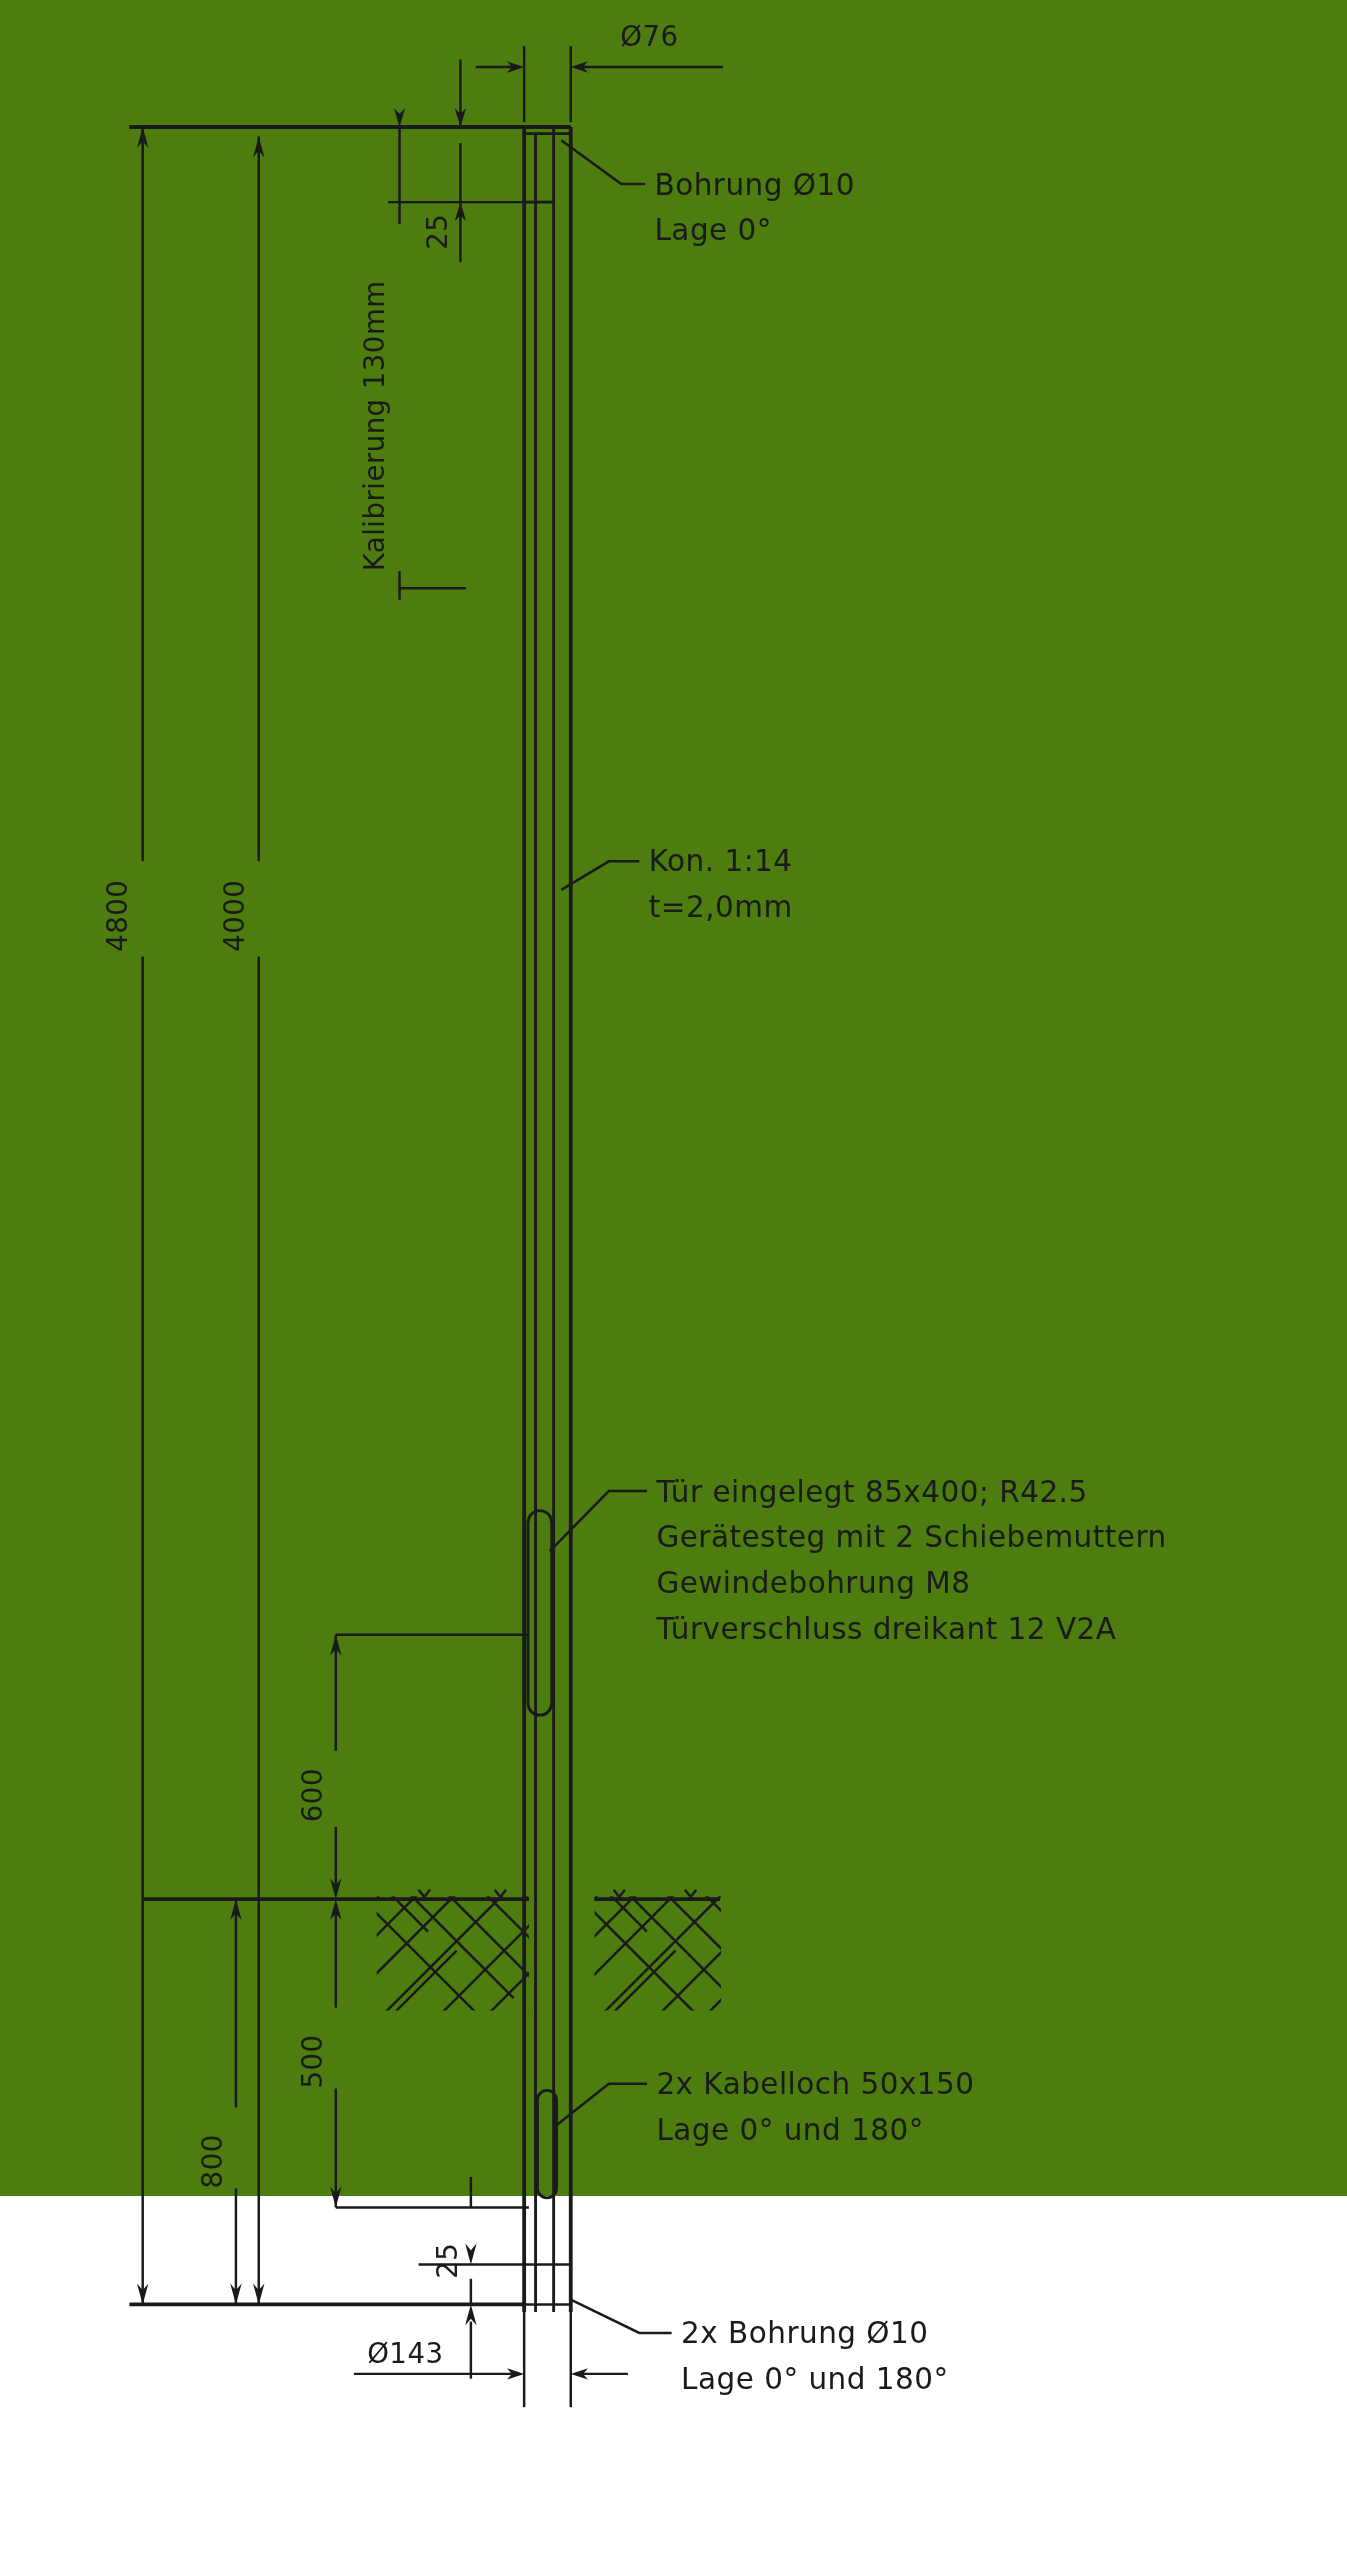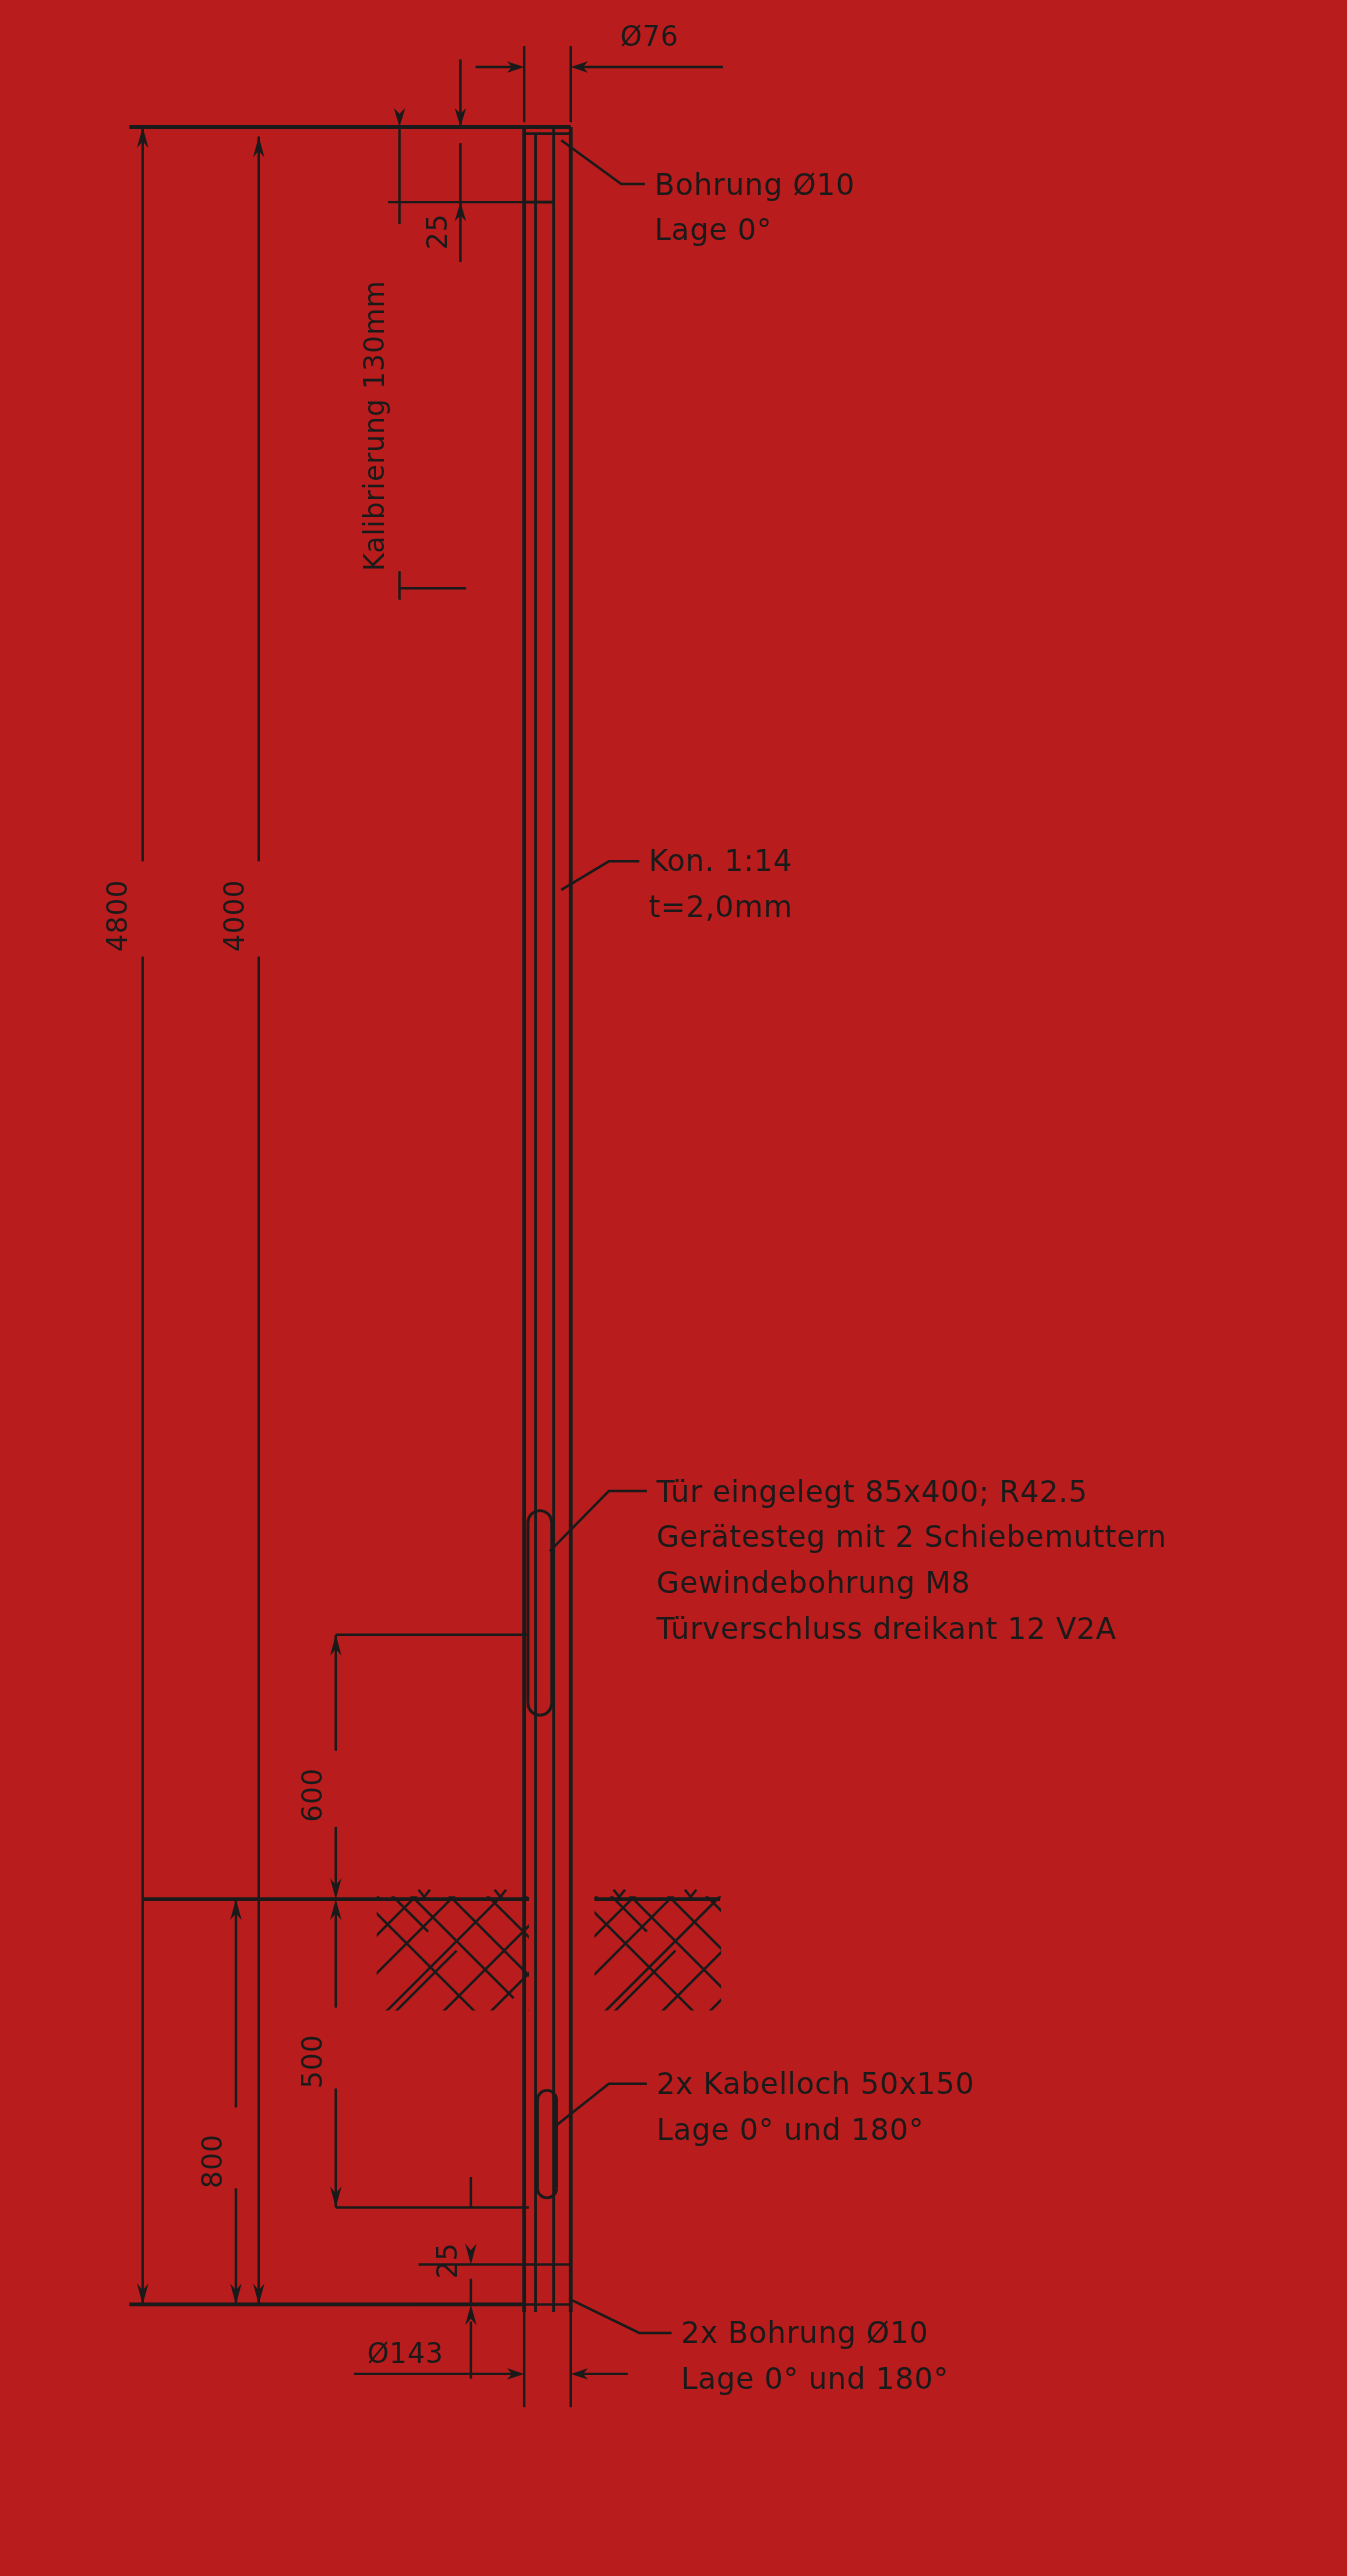--- a/index.html
+++ b/index.html
@@ -9,22 +9,22 @@
   }
   body {
     width: 1347px;
     height: 2576px;
     font-family: "DejaVu Sans", sans-serif;
     overflow: hidden;
   }
   #sheet {
     position: relative;
     width: 1347px;
-    height: 2576px;
-    background: #b91c1c;
+    height: 2196px;
+    background: #4d7c0f;
   }
   svg#drawing {
     display: block;
     width: 1347px;
     height: 2576px;
   }
   .ln {
     stroke: #1a1a1a;
     fill: none;
     stroke-linecap: butt;

